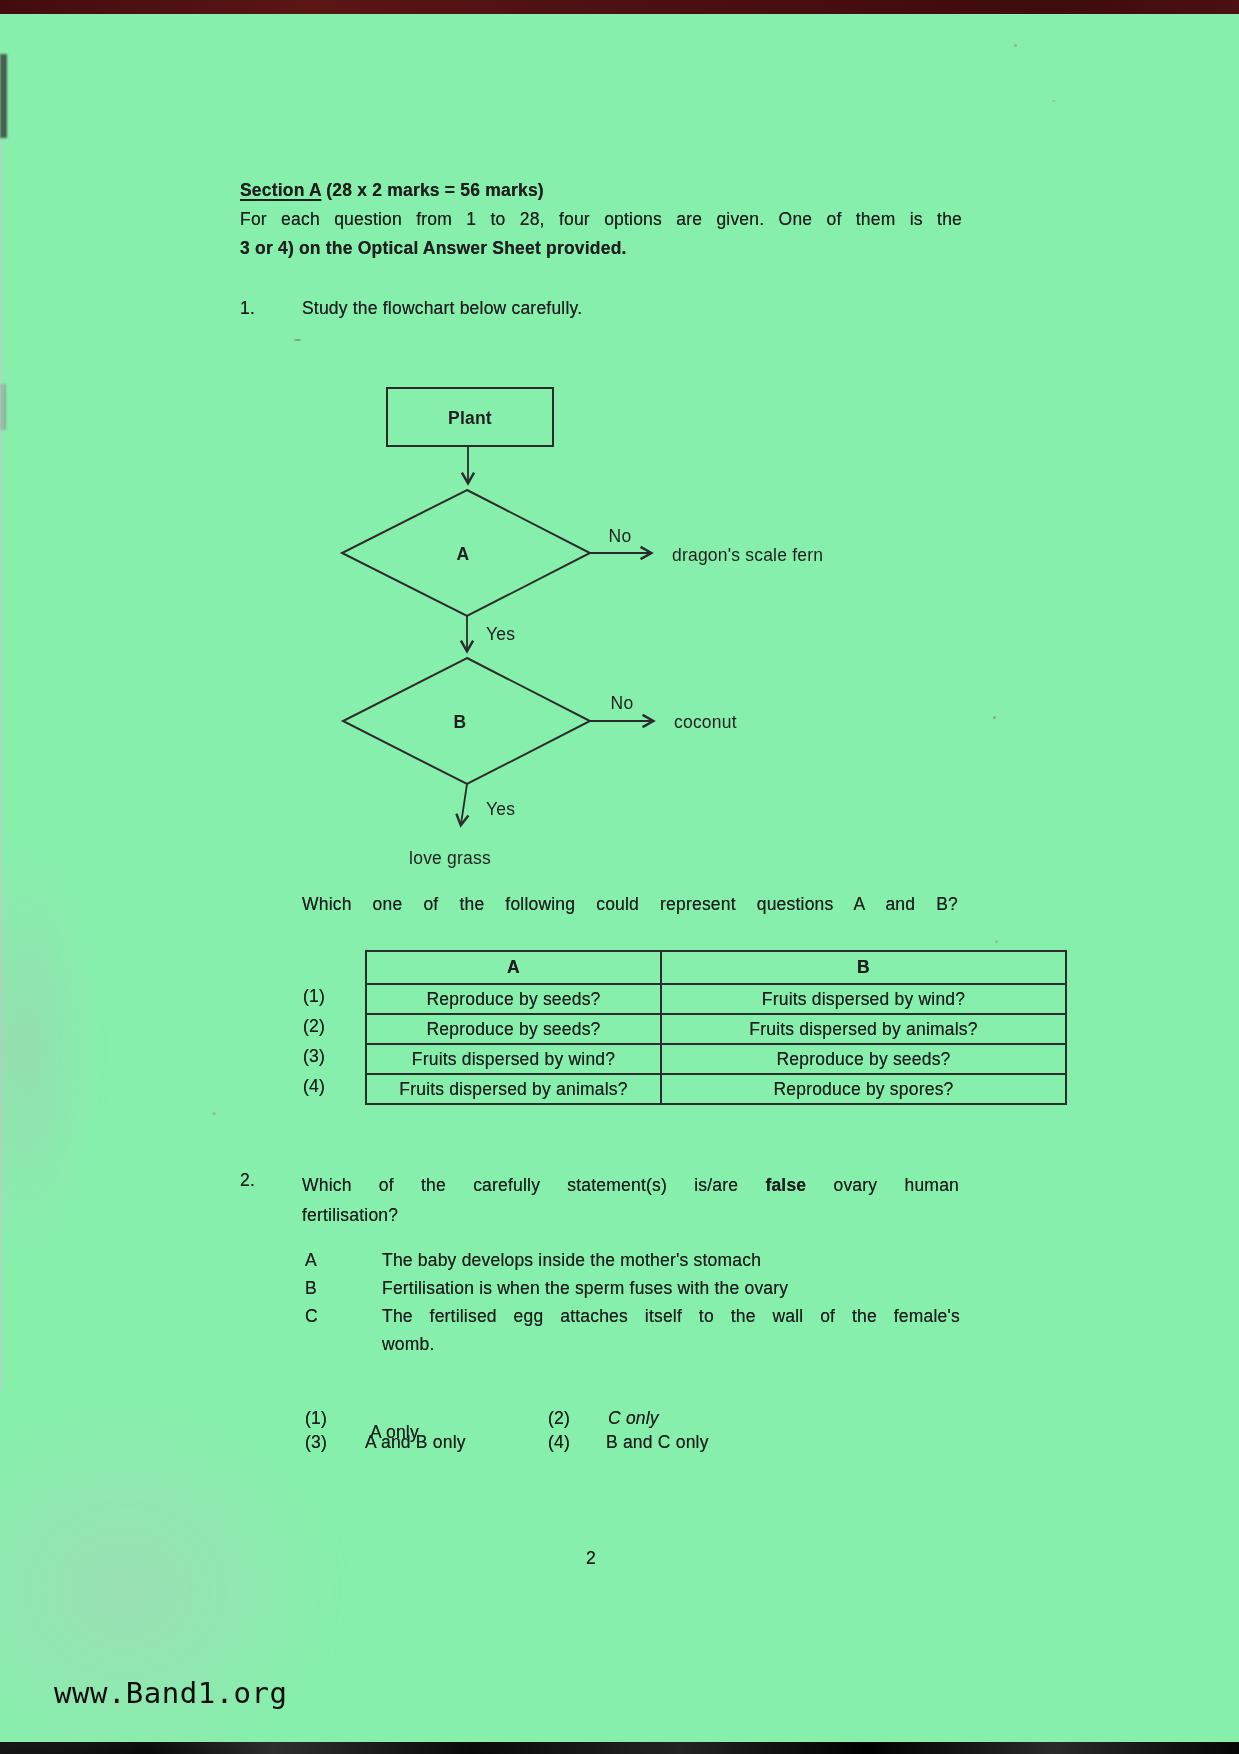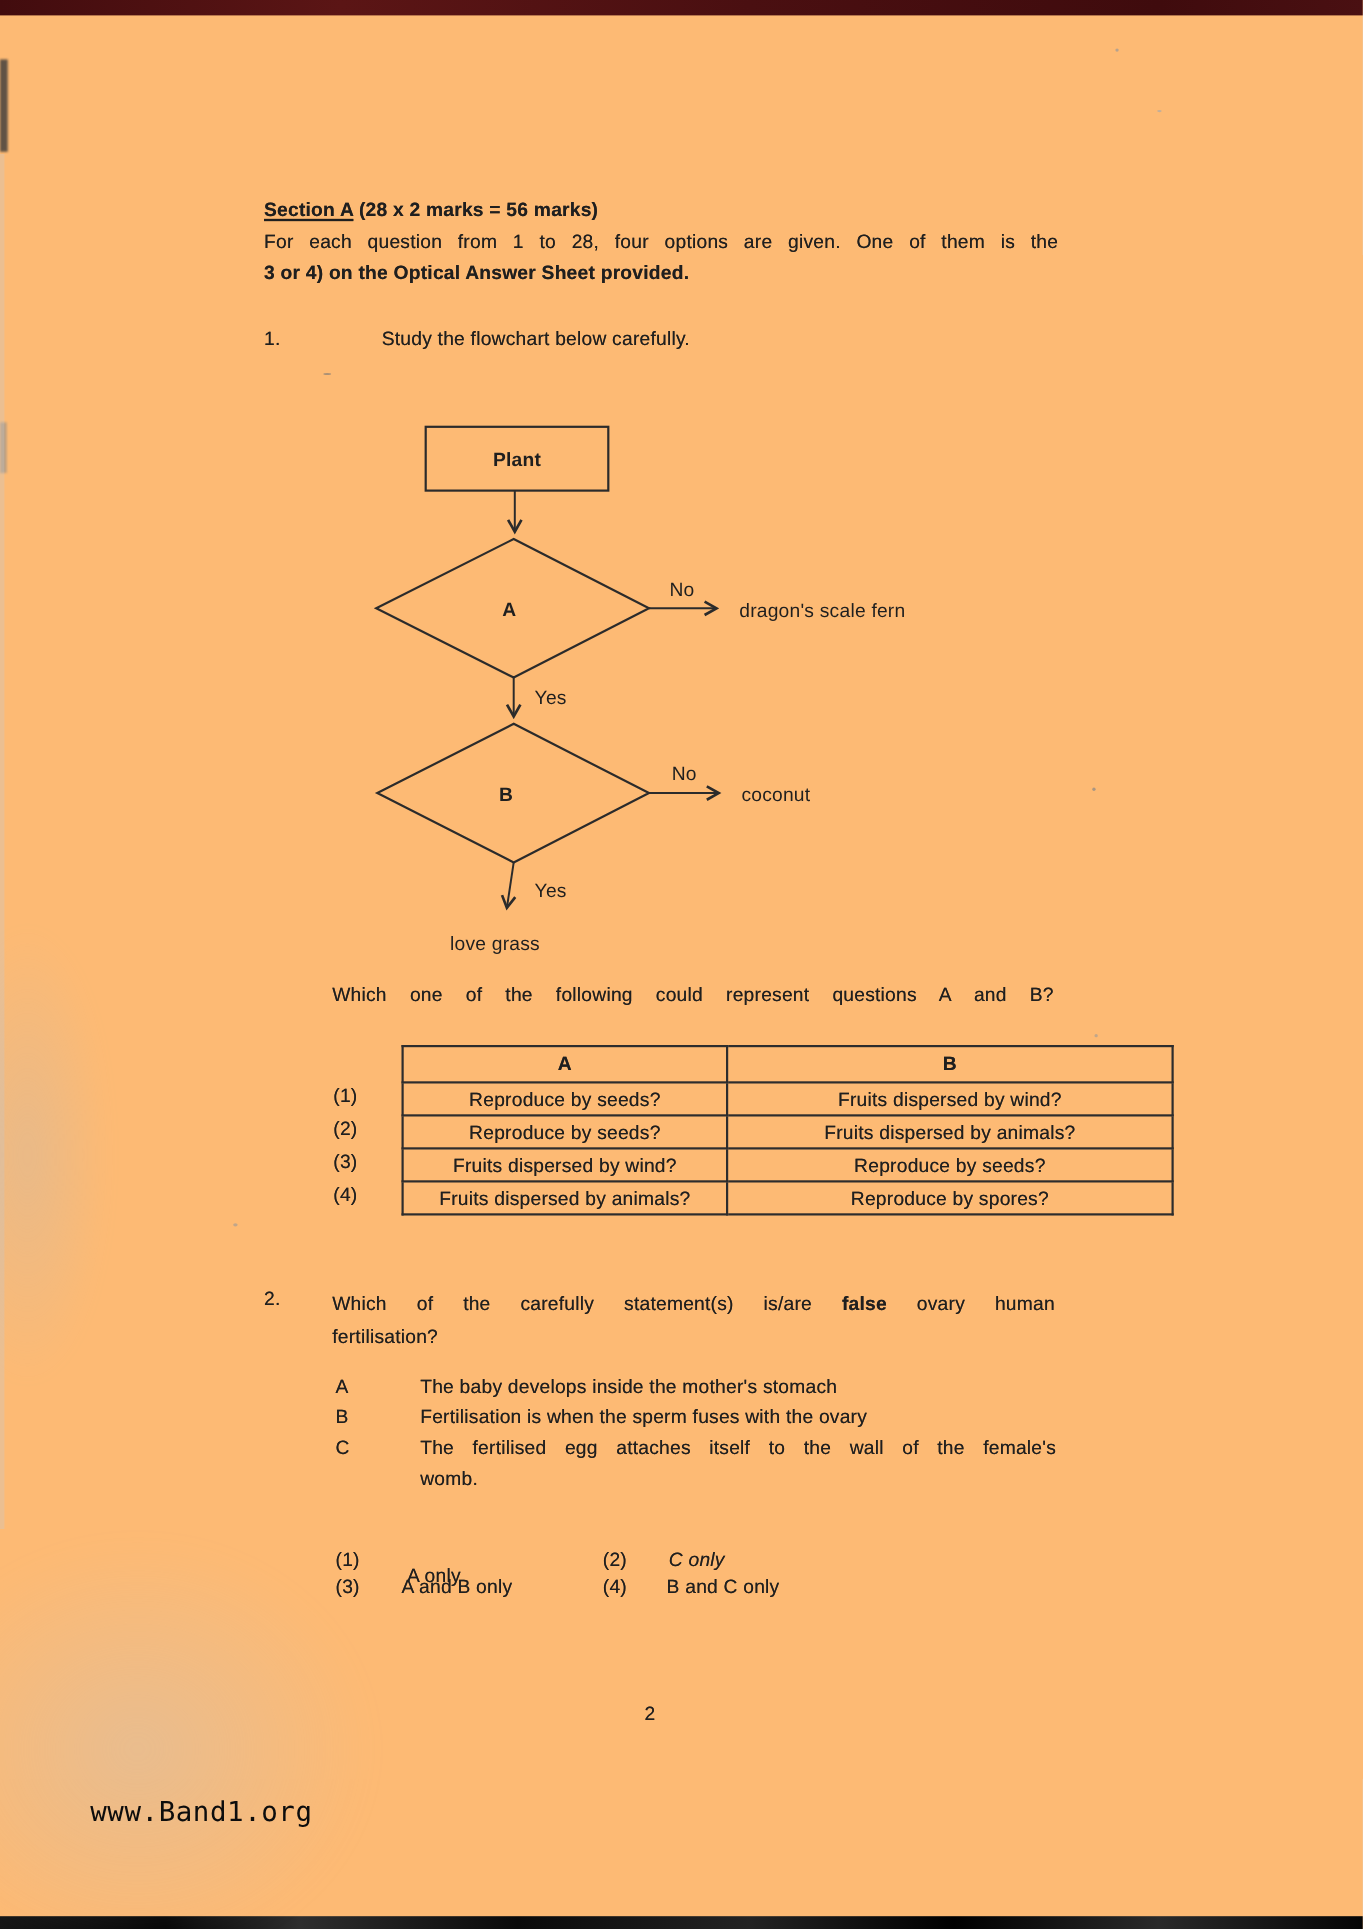--- a/index.html
+++ b/index.html
@@ -1,20 +1,20 @@
 <!DOCTYPE html>
 <html><head>
 <meta charset="utf-8">
 <style>
   html, body { margin: 0; padding: 0; background: #d9d9d9; }
   .page {
     position: relative;
     width: 1239px;
     height: 1754px;
-    background: #fdba74;
+    background: #86efac;
     overflow: hidden;
     font-family: "Liberation Sans", sans-serif;
     font-size: 17.5px;
     color: #1f1f1f;
   }
   .abs { position: absolute; }
   .ink {
     color: #1f1f1f;
     text-shadow: 0 0 0.55px rgba(28,28,28,0.75);
     letter-spacing: 0.2px;
@@ -73,21 +73,21 @@
   <div class="abs speck" style="left:995px; top:940px; width:3px; height:3px; background:#999; opacity:.6;"></div>
   <div class="abs speck" style="left:294px; top:339px; width:7px; height:2px; background:#777; opacity:.6;"></div>
 
   <div class="abs ink section-header" style="left:240px; top:176px; width:722px;">
     <div class="title-line"><span class="bold underline">Section A</span><span class="bold"> (28 x 2 marks = 56 marks)</span></div>
     <div class="jl">For each question from 1 to 28, four options are given. One of them is the</div>
     <div class="bold">3 or 4) on the Optical Answer Sheet provided.</div>
   </div>
 
   <div class="abs ink" style="left:240px; top:298px;">1.</div>
-  <div class="abs ink" style="left:302px; top:298px;margin-left:45px;">Study the flowchart below carefully.</div>
+  <div class="abs ink" style="left:302px; top:298px;">Study the flowchart below carefully.</div>
 
   <svg class="abs" style="left:300px; top:338px;" width="600" height="540" viewBox="0 0 600 540">
     <defs>
       <marker id="arrow" viewBox="0 0 12 12" refX="9" refY="6" markerWidth="9" markerHeight="9" orient="auto-start-reverse">
         <path d="M2,1.5 L10,6 L2,10.5" fill="none" stroke="#2b2b2b" stroke-width="1.8"></path>
       </marker>
     </defs>
     <g stroke="#2b2b2b" stroke-width="2" fill="none">
       <rect x="87" y="50" width="166" height="58"></rect>
       <line x1="168" y1="108" x2="168" y2="144" stroke-width="1.8" marker-end="url(#arrow)"></line>
@@ -177,15 +177,15 @@
   <div class="abs ink" style="left:305px; top:1408px;">(1)</div>
   <div class="abs ink" style="left:370px; top:1408px;margin-top:14px;">A only</div>
   <div class="abs ink" style="left:548px; top:1408px;">(2)</div>
   <div class="abs ink" style="left:608px; top:1408px;font-style:italic;">C only</div>
   <div class="abs ink" style="left:305px; top:1432px;">(3)</div>
   <div class="abs ink" style="left:365px; top:1432px;">A and B only</div>
   <div class="abs ink" style="left:548px; top:1432px;">(4)</div>
   <div class="abs ink" style="left:606px; top:1432px;">B and C only</div>
 
   <div class="abs ink" style="left:586px; top:1548px;">2</div>
-  <div class="abs" style="left:54px; top:1632px; font-family:'DejaVu Sans Mono', monospace; font-size:25px; color:#0d0d0d; letter-spacing:0.5px;margin-left:28px;">www.Band1.org</div>
+  <div class="abs" style="left:54px; top:1676px; font-family:'DejaVu Sans Mono', monospace; font-size:29px; color:#0d0d0d; letter-spacing:0.5px;">www.Band1.org</div>
 
 </div>
 
 </body></html>

